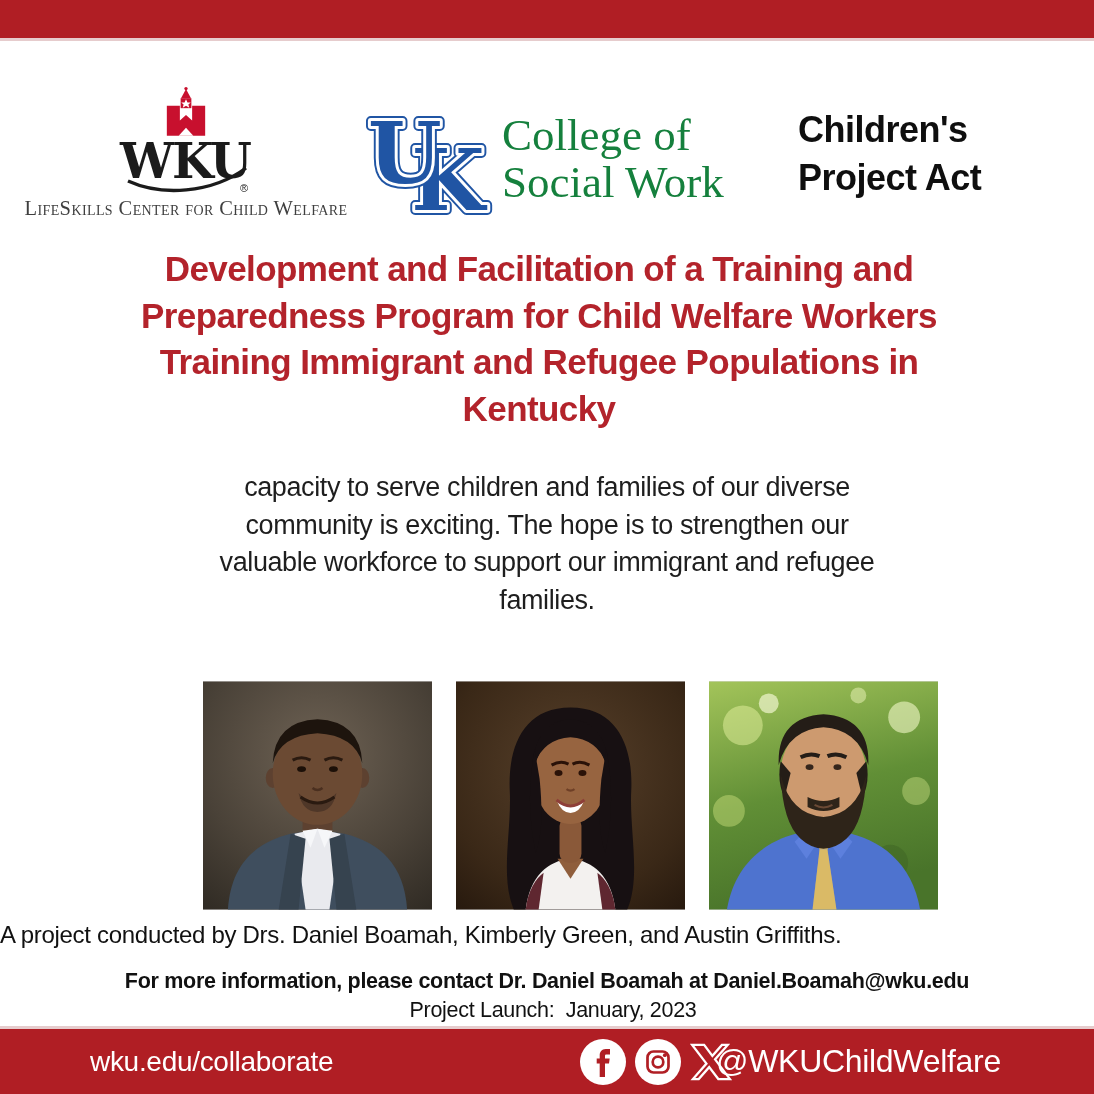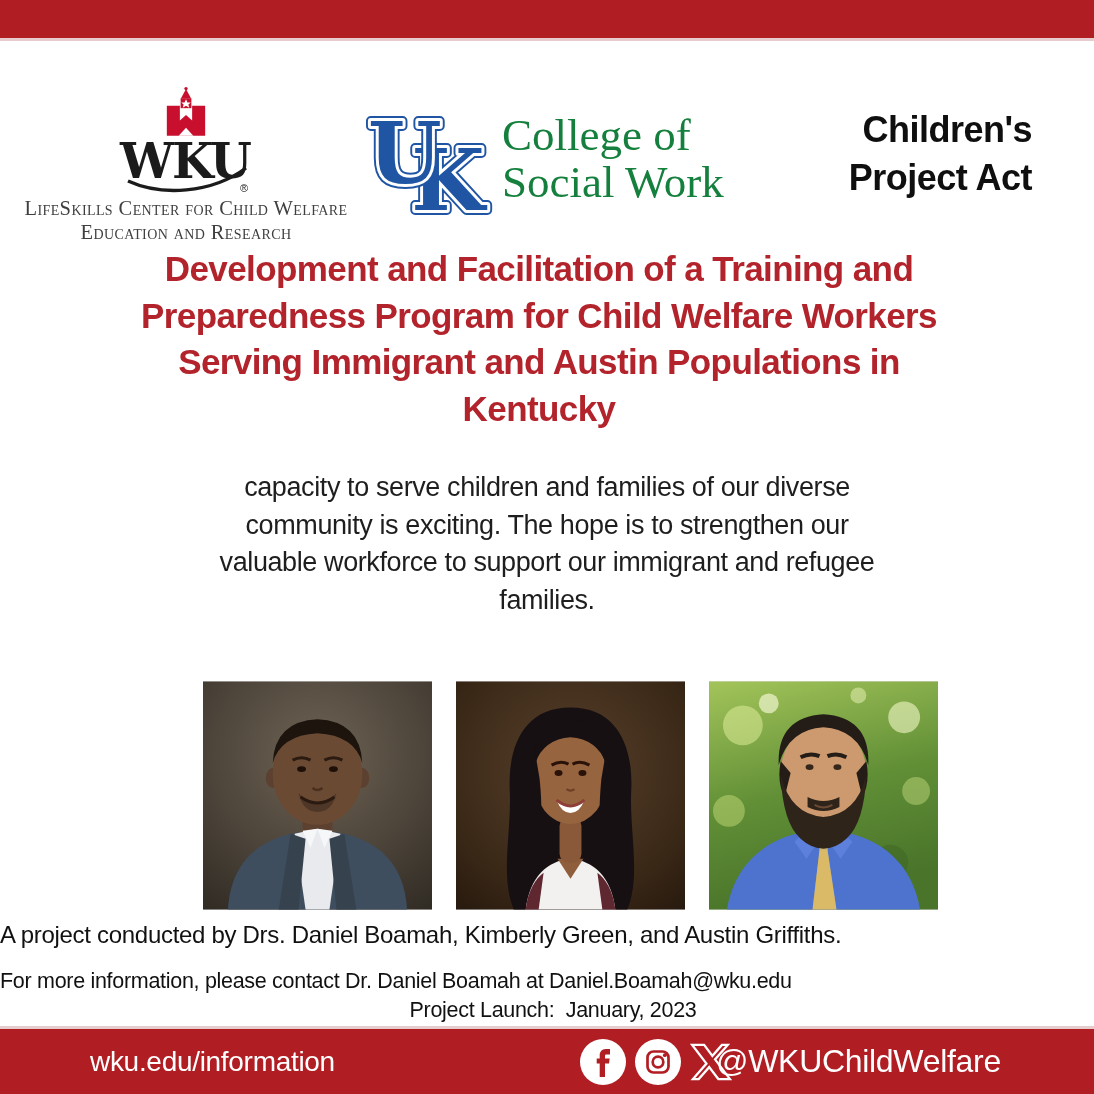--- a/index.html
+++ b/index.html
@@ -14,42 +14,42 @@
   .wku-wordmark{display:block;margin:-4px auto 0 auto;}
   .wku-tagline{margin-top:0;font-family:"Liberation Serif",serif;font-variant:small-caps;
     font-size:20.5px;line-height:24px;color:#3f3f3f;letter-spacing:.4px;white-space:nowrap;}
 
   
   .uk-lockup{position:absolute;left:366px;top:108px;display:flex;align-items:flex-start;gap:8px;}
   .uk-college{font-family:"Liberation Serif","DejaVu Serif",serif;font-size:45px;line-height:47px;
     color:#15803d;padding-top:4px;white-space:nowrap;}
 
   
-  .cja{position:absolute;left:798px;top:106px;width:234px;text-align:right;
+  .cja{position:absolute;left:798px;top:106px;width:234px;text-align:left;
     font-weight:bold;font-size:36px;line-height:48px;color:#0f0f0f;letter-spacing:-.5px;white-space:nowrap;}
 
   
   .project-title{position:absolute;left:40px;right:56px;top:246px;text-align:center;
     color:#B3232B;font-size:35px;line-height:46.5px;font-weight:600;letter-spacing:-.6px;}
   .project-title .line{white-space:nowrap;}
 
   
   .quote{position:absolute;left:40px;right:40px;top:469px;text-align:center;
     color:#1e1e1e;font-size:27px;line-height:37.5px;letter-spacing:-.4px;}
   .quote .line{white-space:nowrap;}
 
   
   .photos{position:absolute;left:203px;top:681px;display:flex;gap:24px;}
   .photo{width:229px;height:229px;overflow:hidden;background:#ddd;}
   .photo svg{display:block;width:229px;height:229px;}
 
   .caption{position:absolute;left:0;right:0;top:921px;text-align:left;
     color:#111;font-size:24px;letter-spacing:-.3px;white-space:nowrap;}
-  .contact{position:absolute;left:0;right:0;top:969px;text-align:left;
-    color:#111;font-size:21.5px;letter-spacing:-.3px;white-space:nowrap;}
+  .contact{position:absolute;left:0;right:0;top:969px;text-align:center;
+    color:#111;font-size:21.5px;letter-spacing:-.3px;white-space:nowrap;font-weight:bold;}
   .launch{position:absolute;left:12px;right:0;top:998px;text-align:center;
     color:#111;font-size:21.5px;letter-spacing:-.3px;white-space:pre;}
 
   
   .bottom-bar{position:absolute;left:0;top:1026px;width:1094px;height:68px;background:#B01E24;border-top:3px solid #e6cccd;box-sizing:border-box;}
   .footer-site{position:absolute;left:90px;top:0;height:65px;line-height:65px;color:#fff;font-size:28px;letter-spacing:-.3px;}
   .footer-icons{position:absolute;left:580px;top:10px;display:flex;align-items:center;gap:9px;}
   .icon-btn{width:46px;height:46px;display:block;cursor:pointer;}
   .footer-handle{position:absolute;left:716px;top:0;height:62px;line-height:65px;color:#fff;font-size:32px;letter-spacing:-.3px;}
 </style>
@@ -69,21 +69,20 @@
       <path d="M5,25 L22,25 L22,44 L30,37 L38,44 L38,25 L55,25 L55,64 L5,64 Z" fill="#C8102E"></path>
       <polygon points="20.5,64 30,53.5 39.5,64" fill="#ffffff"></polygon>
     </svg>
     <svg class="wku-wordmark" width="160" height="62" viewBox="0 0 160 62">
       <text x="14" y="44" font-family="DejaVu Serif, serif" font-weight="bold" font-size="48" letter-spacing="-2" fill="#1b1b1b">WKU</text>
       <path d="M22,47 C55,62 105,60 140,34" stroke="#1b1b1b" stroke-width="3.4" fill="none"></path>
       <text x="134" y="58" font-size="11" fill="#1b1b1b">®</text>
     </svg>
     <div class="wku-tagline">
       <div>LifeSkills Center for Child Welfare</div>
-      <div>Education and Research</div>
     </div>
   </div>
 
   <div class="uk-lockup">
     <svg width="128" height="110" viewBox="0 0 130 112">
       <g font-family="DejaVu Serif, serif" font-weight="bold">
         <text x="46" y="104" font-size="86" stroke="#2055A4" stroke-width="10" fill="none" stroke-linejoin="round">K</text>
         <text x="46" y="104" font-size="86" stroke="#ffffff" stroke-width="6" fill="none" stroke-linejoin="round">K</text>
         <text x="46" y="104" font-size="86" fill="#2055A4">K</text>
         <text x="2" y="76" font-size="86" stroke="#2055A4" stroke-width="10" fill="none" stroke-linejoin="round">U</text>
@@ -98,21 +97,21 @@
   </div>
 
   <div class="cja">
     <div>Children's</div>
     <div>Project Act</div>
   </div>
 
   <div class="project-title">
     <div class="line">Development and Facilitation of a Training and</div>
     <div class="line">Preparedness Program for Child Welfare Workers</div>
-    <div class="line">Serving Immigrant and Austin Populations in</div>
+    <div class="line">Training Immigrant and Refugee Populations in</div>
     <div class="line">Kentucky</div>
   </div>
 
   <div class="quote">
     <div class="line">capacity to serve children and families of our diverse</div>
     <div class="line">community is exciting. The hope is to strengthen our</div>
     <div class="line">valuable workforce to support our immigrant and refugee</div>
     <div class="line">families.</div>
   </div>
 
@@ -216,21 +215,21 @@
         <ellipse cx="129" cy="86" rx="4" ry="3" fill="#35261c"></ellipse>
       </svg>
     </div>
   </div>
 
   <div class="caption">A project conducted by Drs. Daniel Boamah, Kimberly Green, and Austin Griffiths.</div>
   <div class="contact">For more information, please contact Dr. Daniel Boamah at Daniel.Boamah@wku.edu</div>
   <div class="launch">Project Launch:  January, 2023</div>
 
   <div class="bottom-bar">
-    <div class="footer-site">wku.edu/information</div>
+    <div class="footer-site">wku.edu/collaborate</div>
     <div class="footer-icons">
       <svg class="icon-btn" viewBox="0 0 46 46">
         <circle cx="23" cy="23" r="23" fill="#ffffff"></circle>
         <path d="M26.6 15.6h3.4V9.9h-4.2c-4.3 0-6.1 3.1-6.1 6.2v3.4h-3v5h3V38h5.3V24.5h4l.7-5h-4.7v-2.6c0-.9.5-1.3 1.6-1.3z" fill="#B01E24"></path>
       </svg>
       <svg class="icon-btn" viewBox="0 0 46 46">
         <circle cx="23" cy="23" r="23" fill="#ffffff"></circle>
         <rect x="12.5" y="12.5" width="21" height="21" rx="6" fill="none" stroke="#B01E24" stroke-width="2.7"></rect>
         <circle cx="23" cy="23" r="5.3" fill="none" stroke="#B01E24" stroke-width="2.7"></circle>
         <circle cx="29.8" cy="16.2" r="1.9" fill="#B01E24"></circle>

